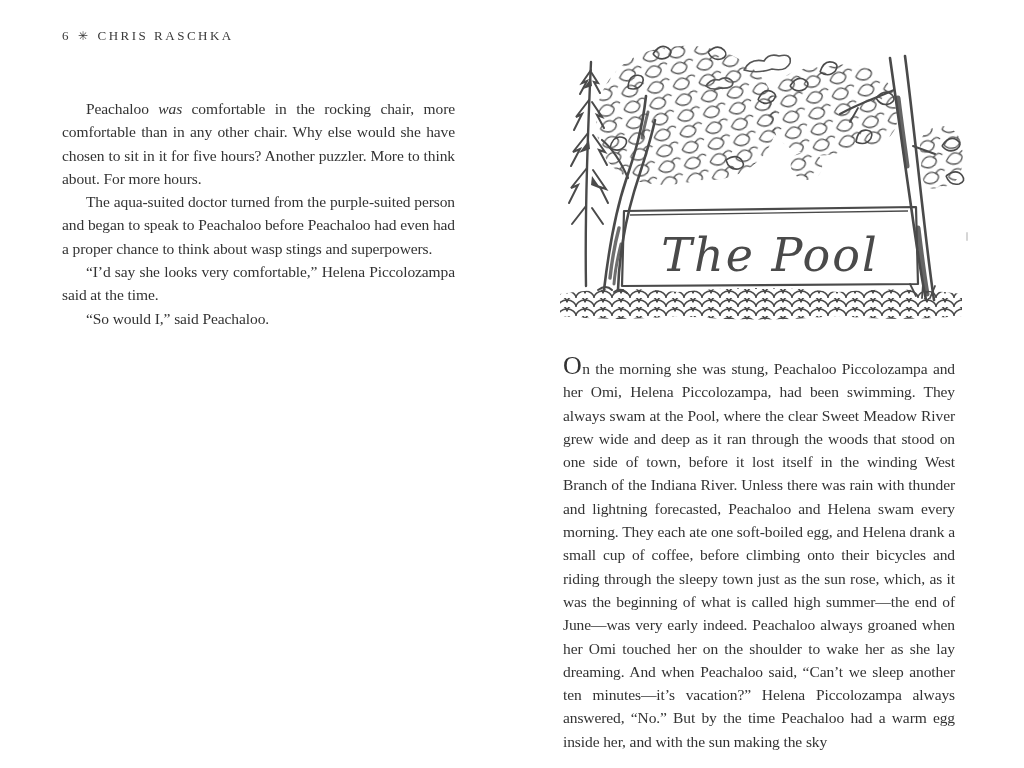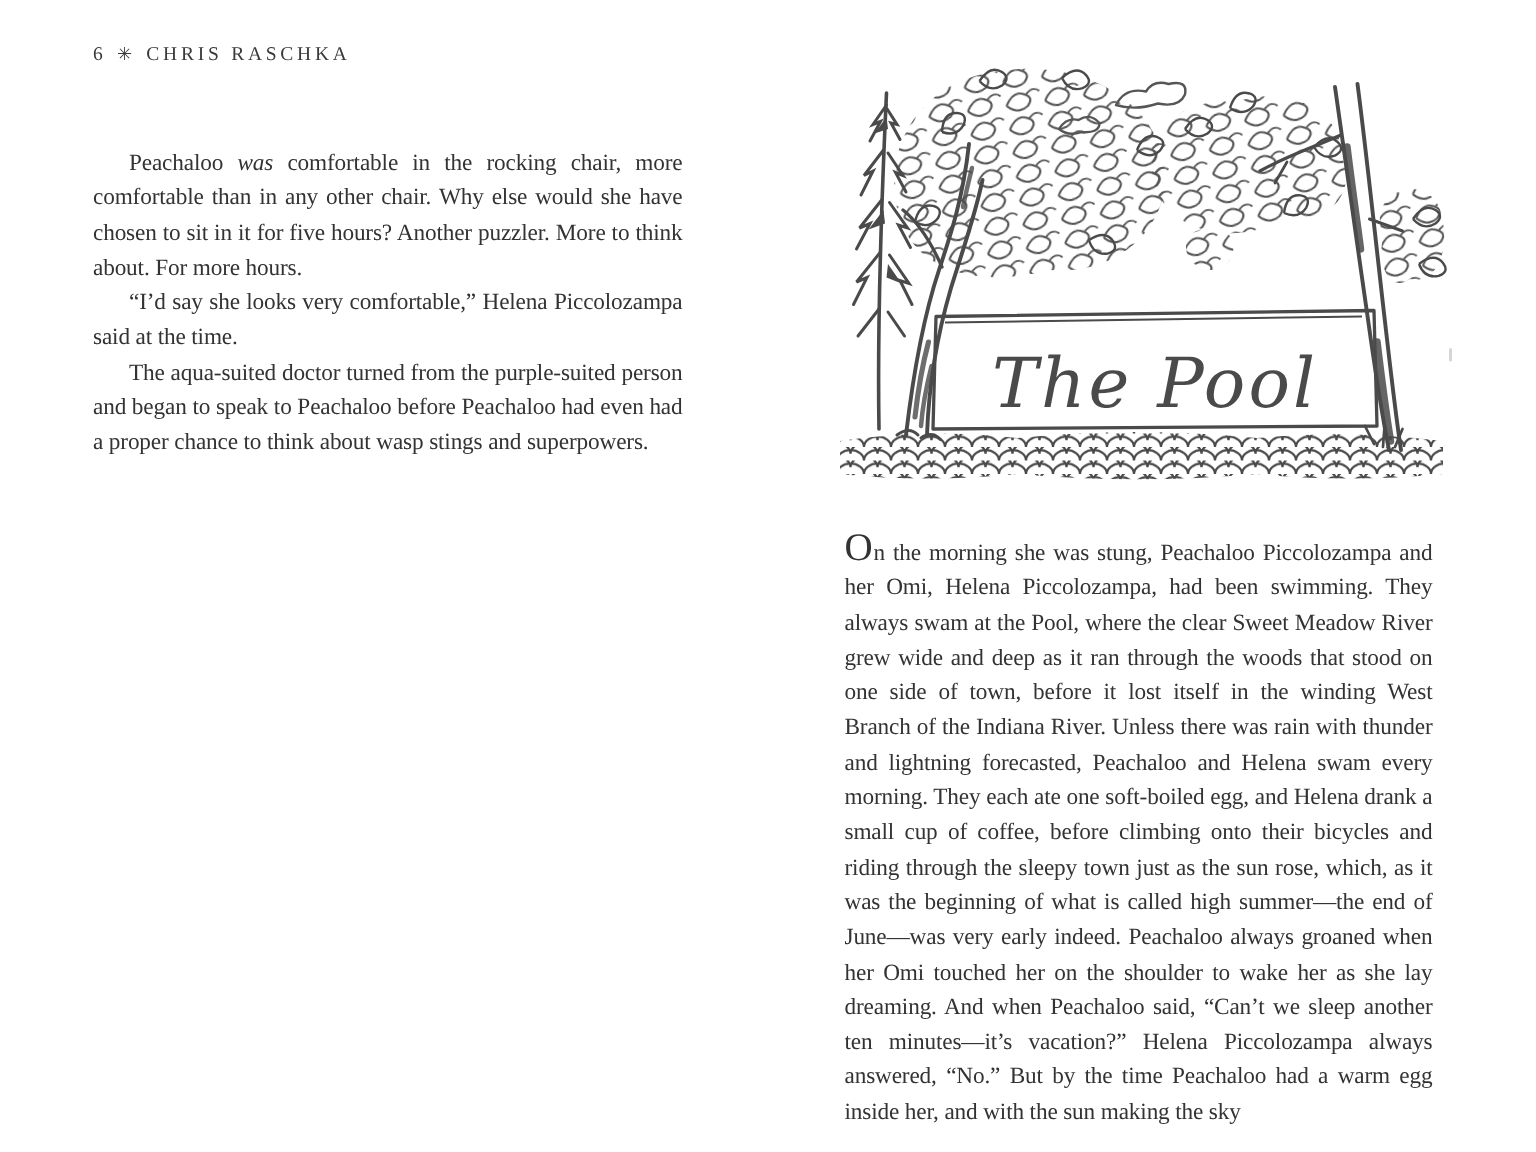--- a/index.html
+++ b/index.html
@@ -23,22 +23,23 @@
 <body>
 
 <div style="position:absolute;inset:0;">
 
   <header class="running-head">
     <span>6</span><span class="sep">✳</span><span>CHRIS RASCHKA</span>
   </header>
 
   <main class="left-col text-col">
     <p class="indent"><span>Peachaloo </span><i>was</i><span> comfortable in the rocking chair, more comfortable than in any other chair. Why else would she have chosen to sit in it for five hours? Another puzzler. More to think about. For more hours.</span></p>
+    <p class="indent">The aqua-suited doctor turned from the purple-suited person and began to speak to Peachaloo before Peachaloo had even had a proper chance to think about wasp stings and superpowers.</p>
     <p class="indent">“I’d say she looks very comfortable,” Helena Piccolozampa said at the time.</p>
-    <p class="indent">The aqua-suited doctor turned from the purple-suited person and began to speak to Peachaloo before Peachaloo had even had a proper chance to think about wasp stings and superpowers.</p>
+    <p class="indent">“So would I,” said Peachaloo.</p>
   </main>
 
   <svg class="illus" width="410" height="292" viewBox="0 0 410 292" xmlns="http://www.w3.org/2000/svg">
     <defs>
       <pattern id="leaves" width="26" height="16" patternUnits="userSpaceOnUse" patternTransform="rotate(-8)">
         <path d="M2,10 q6,-10 13,-6 q6,3 1,8 q-7,5 -14,-2" fill="none" stroke="#565656" stroke-width="1.4"></path>
         <path d="M16,4 q5,-5 9,-1" fill="none" stroke="#565656" stroke-width="1.2"></path>
       </pattern>
       <pattern id="scales" width="18" height="9" patternUnits="userSpaceOnUse">
         <path d="M0,9 a9,7 0 0 1 18,0" fill="none" stroke="#4a4a4a" stroke-width="1.5"></path>

